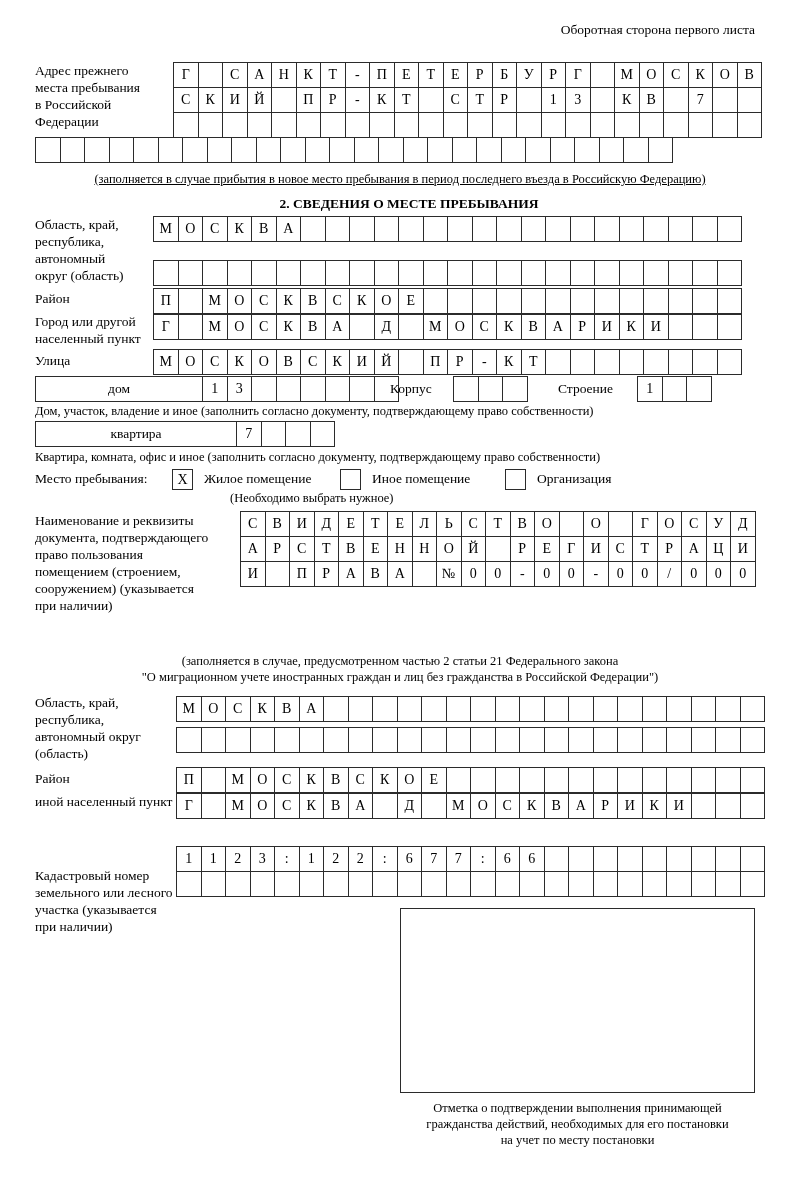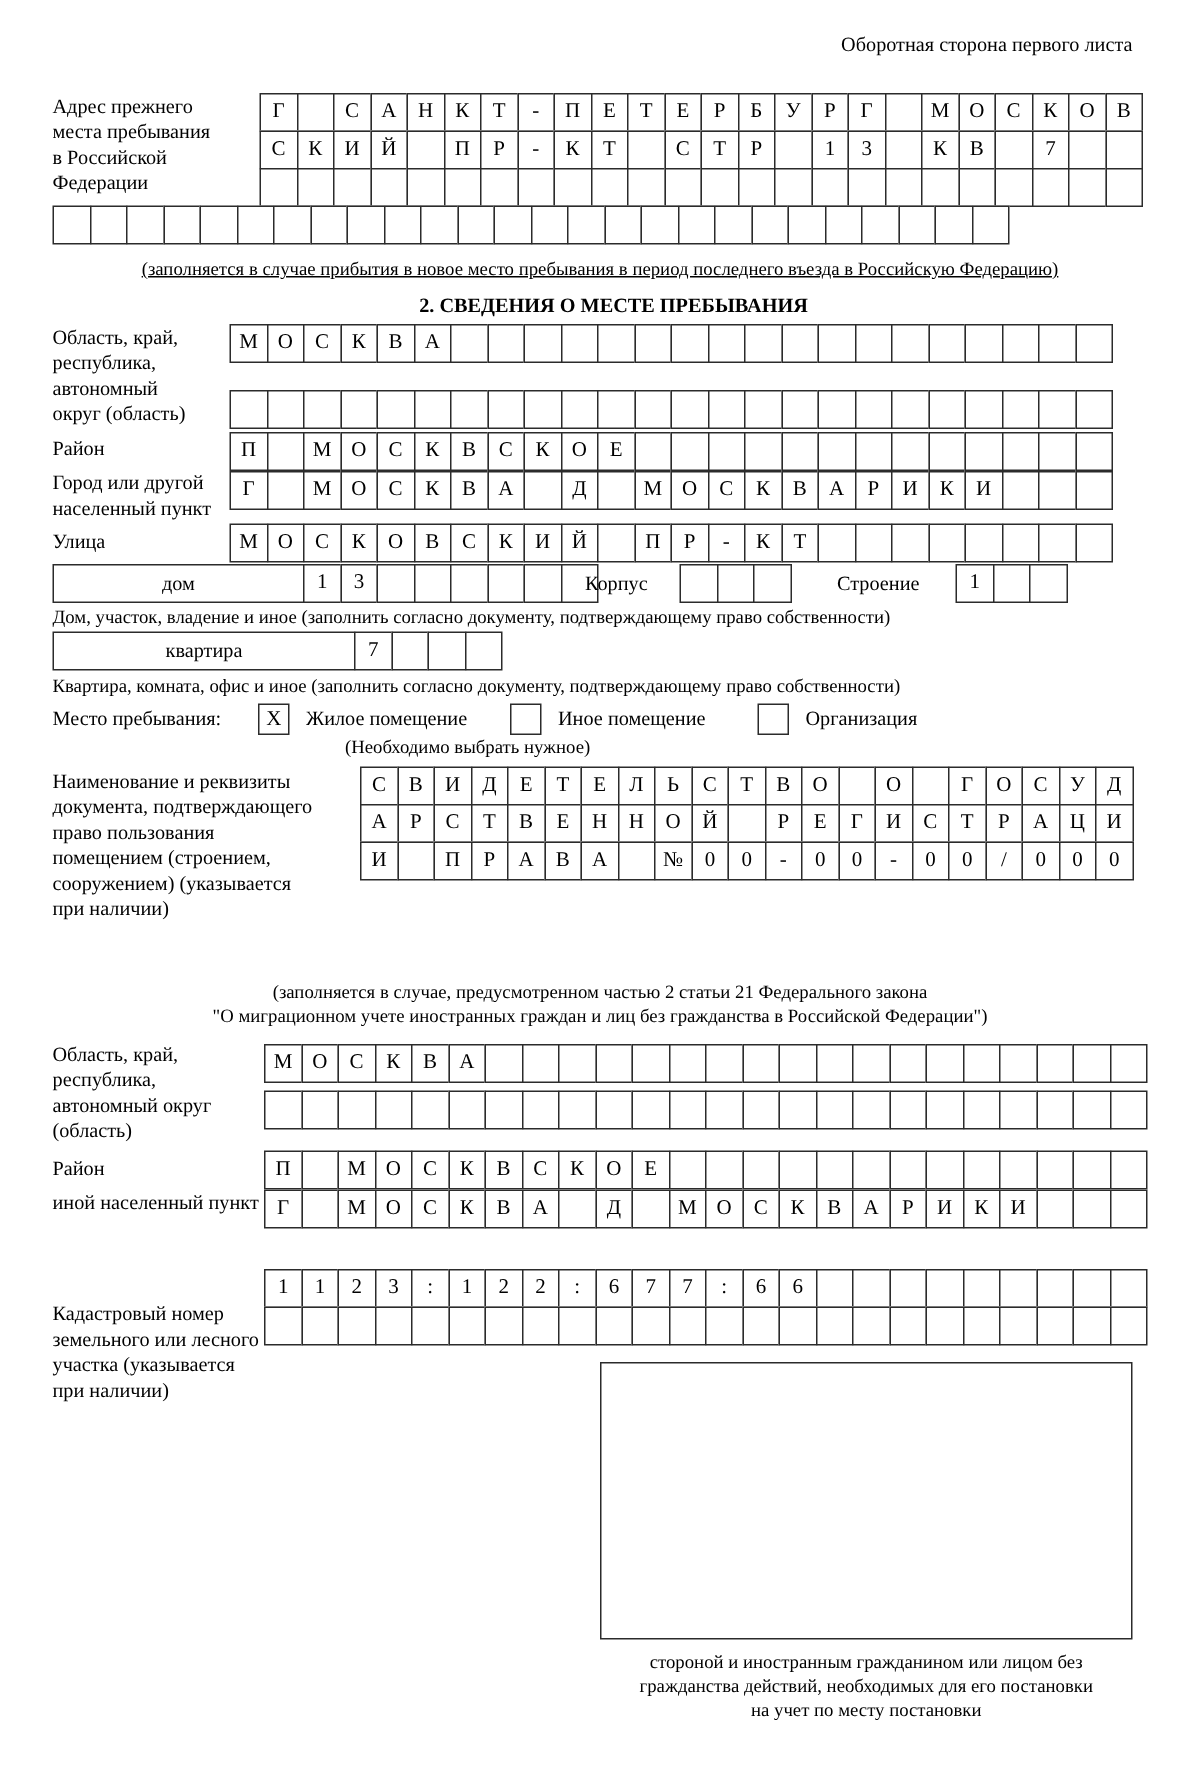--- a/index.html
+++ b/index.html
@@ -646,18 +646,18 @@
     <div class="cell"></div>
     <div class="cell"></div>
     <div class="cell"></div>
     <div class="cell"></div>
     <div class="cell"></div>
     <div class="cell"></div>
   </div>
 
   <div class="bigbox" style="left:400px; top:908px; width:355px; height:185px;"></div>
   <div class="footnote" style="left:400px; top:1100px; width:355px;">
-    <div>стороной и иностранным гражданином или лицом без</div>
+    <div>Отметка о подтверждении выполнения принимающей</div>
     <div>гражданства действий, необходимых для его постановки</div>
     <div>на учет по месту постановки</div>
   </div>
 
 </div>
 
 </body></html>

